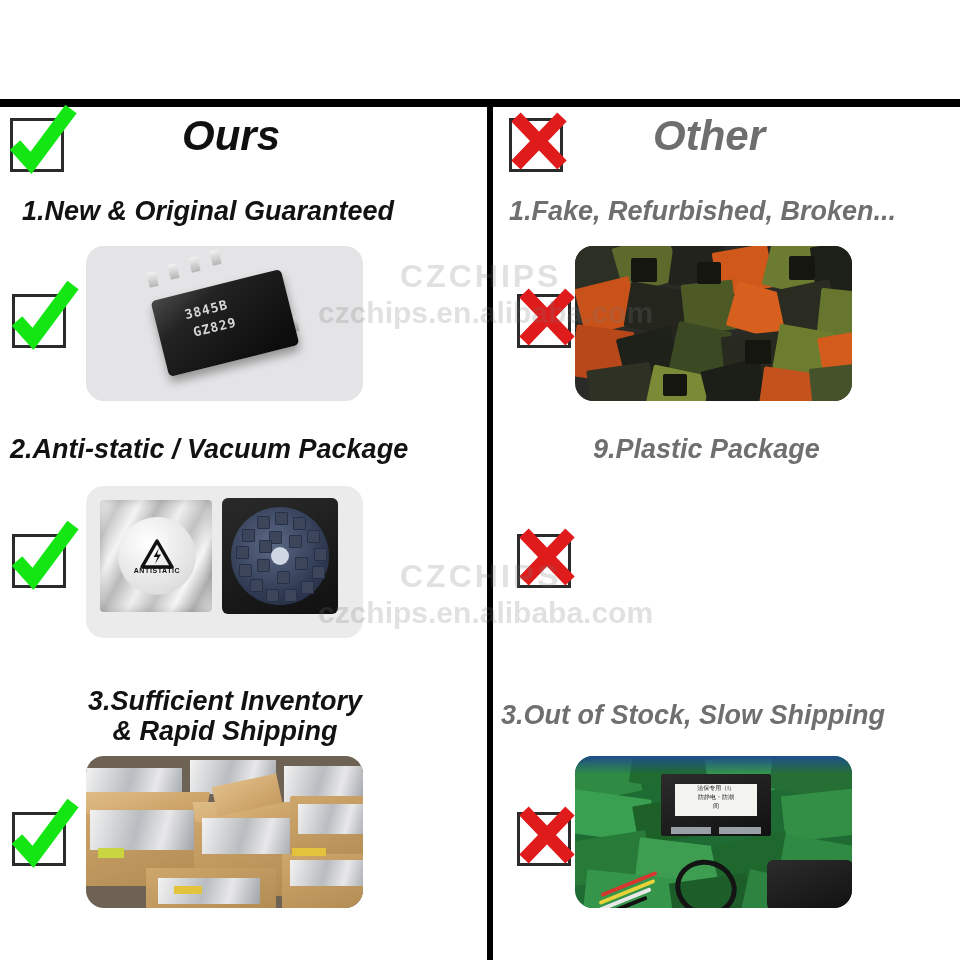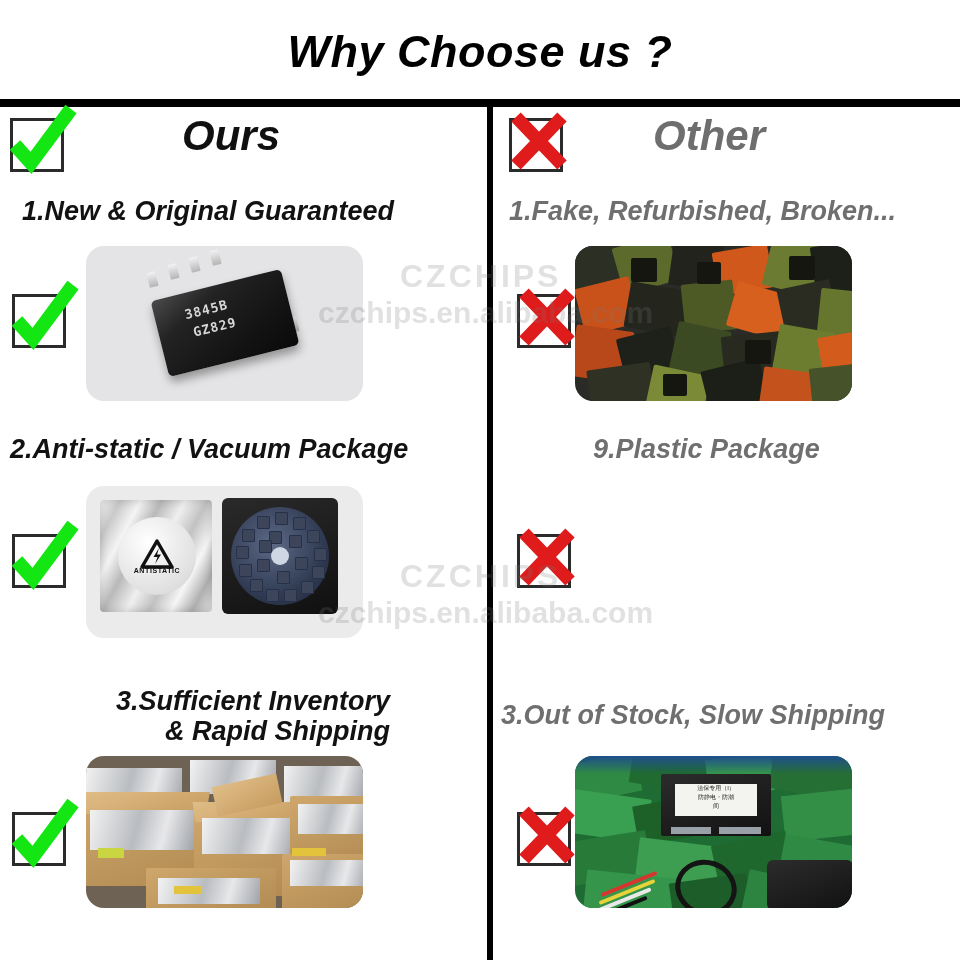--- a/index.html
+++ b/index.html
@@ -122,21 +122,20 @@
   
   .wm{position:absolute;color:rgba(120,120,120,.22);font-weight:bold;white-space:nowrap;pointer-events:none;}
   .wm.big{font-size:32px;letter-spacing:3px;}
   .wm.url{font-size:30px;letter-spacing:0px;}
 </style>
 </head>
 <body>
 
 <div class="page">
 
-  <div class="title">Why Choose us ?</div>
 
   <div class="hrule"></div>
   <div class="vrule"></div>
 
   <div class="colhead" id="col-other">
     <div class="markbox" style="left:16px;top:8px;">
       <svg viewBox="0 0 78 78" aria-hidden="true">
         <path d="M16 14 L62 62 M62 14 L16 62" fill="none" stroke="#e01b1b" stroke-width="13" stroke-linecap="butt"></path>
       </svg>
     </div>
@@ -267,21 +266,21 @@
   <div class="feat right" id="r2r" style="left:493px;top:434px;width:467px;height:236px;">
     <div class="ftext" style="left:100px;top:0;font-size:27px;">9.Plastic Package</div>
     <div class="markbox" style="left:24px;top:100px;">
       <svg viewBox="0 0 78 78" aria-hidden="true">
         <path d="M16 14 L62 62 M62 14 L16 62" fill="none" stroke="#e01b1b" stroke-width="13"></path>
       </svg>
     </div>
   </div>
 
   <div class="feat left" id="r3l" style="left:0;top:686px;width:487px;height:250px;">
-    <div class="ftext" style="left:60px;top:0;font-size:27px;text-align:right;width:330px;">3.Sufficient Inventory
+    <div class="ftext" style="left:60px;top:0;font-size:27px;text-align:center;width:330px;">3.Sufficient Inventory
 &amp; Rapid Shipping</div>
     <div class="markbox" style="left:12px;top:126px;">
       <svg viewBox="0 0 78 78" aria-hidden="true">
         <path d="M14 42 L30 60 L70 6" fill="none" stroke="#14e614" stroke-width="14"></path>
       </svg>
     </div>
     <div class="photo" style="left:86px;top:70px;width:277px;height:152px;">
       <div class="inner">
         <div class="boxbg"></div>
         <span class="silver" style="left:0;top:12px;width:96px;height:40px;"></span>

